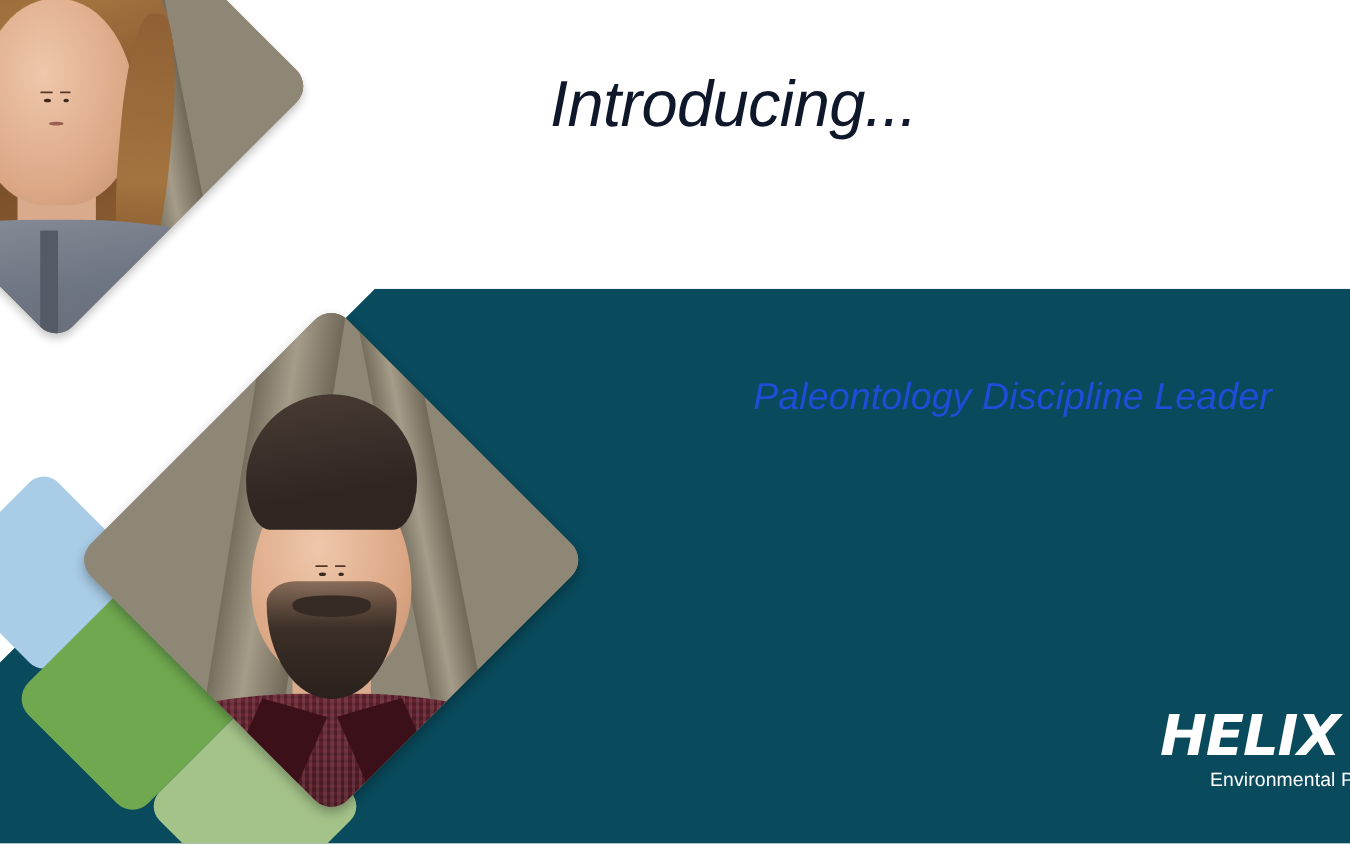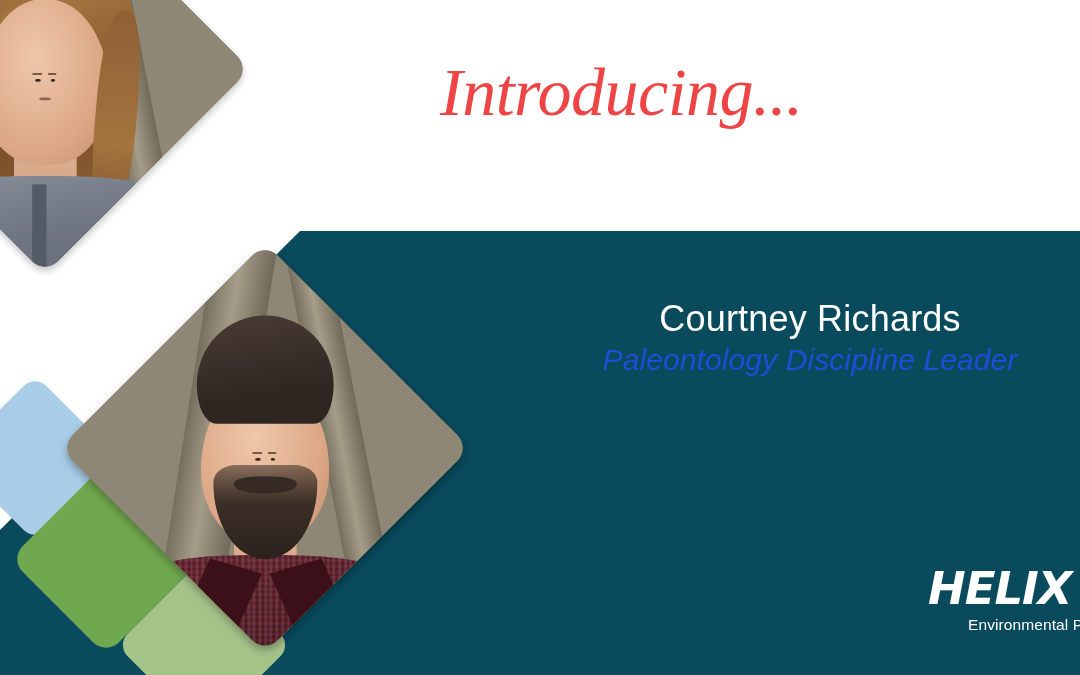--- a/index.html
+++ b/index.html
@@ -241,25 +241,25 @@
     background: #23181b;
     z-index: 5;
   }
 
   
   .headline {
     position: absolute;
     left: 440px;
     top: 56px;
     width: 450px;
-    color: #ef4444;
-    font-family: Liberation Serif, serif;
+    color: #0f172a;
+    font-family: Liberation Sans, sans-serif;
     font-style: italic;
     font-weight: 400;
-    font-size: 68px;
+    font-size: 52px;
     line-height: 1.08;
     letter-spacing: -0.5px;
     white-space: nowrap;
   }
 
   
   .people-text {
     position: absolute;
     left: 560px;
     top: 298px;
@@ -374,21 +374,20 @@
         </div>
       </div>
     </div>
   </div>
 
   <div class="headline">Introducing...</div>
 
   <div class="people-text">
 
     <div class="person-block">
-      <div class="person-name">Courtney Richards</div>
       <div class="person-title">Paleontology Discipline Leader</div>
     </div>
 
 
   </div>
 
   <div class="logo">
     <div class="logo-word">HELIX</div>
     <div class="logo-tag">Environmental Pl</div>
   </div>

